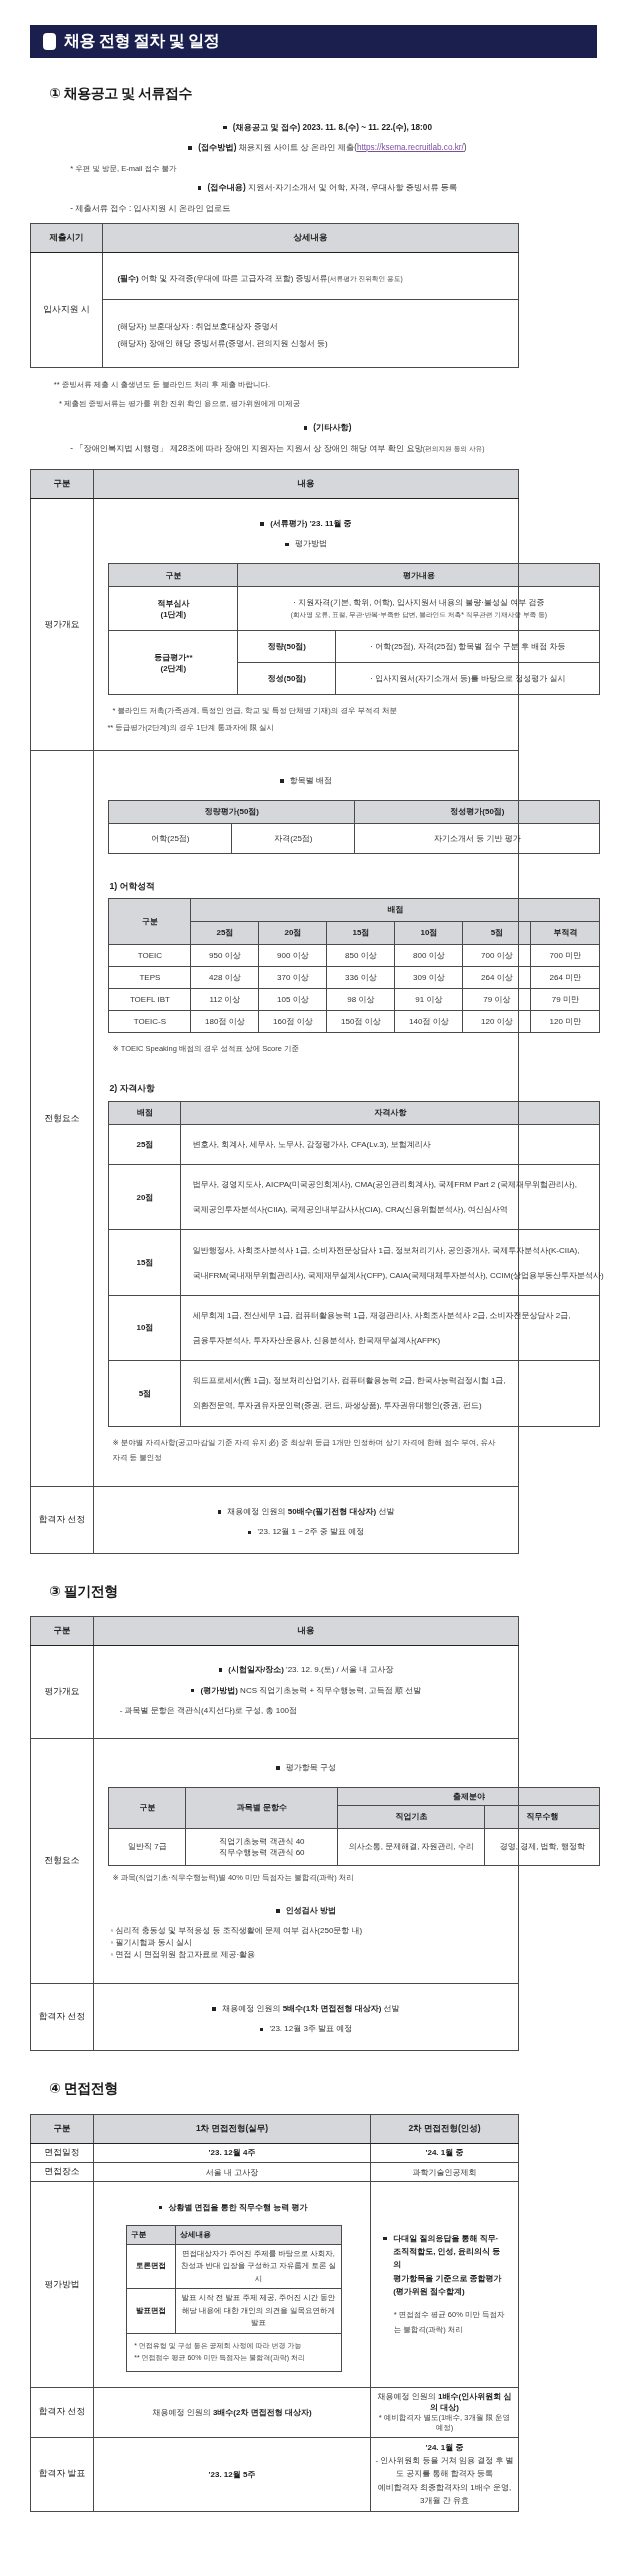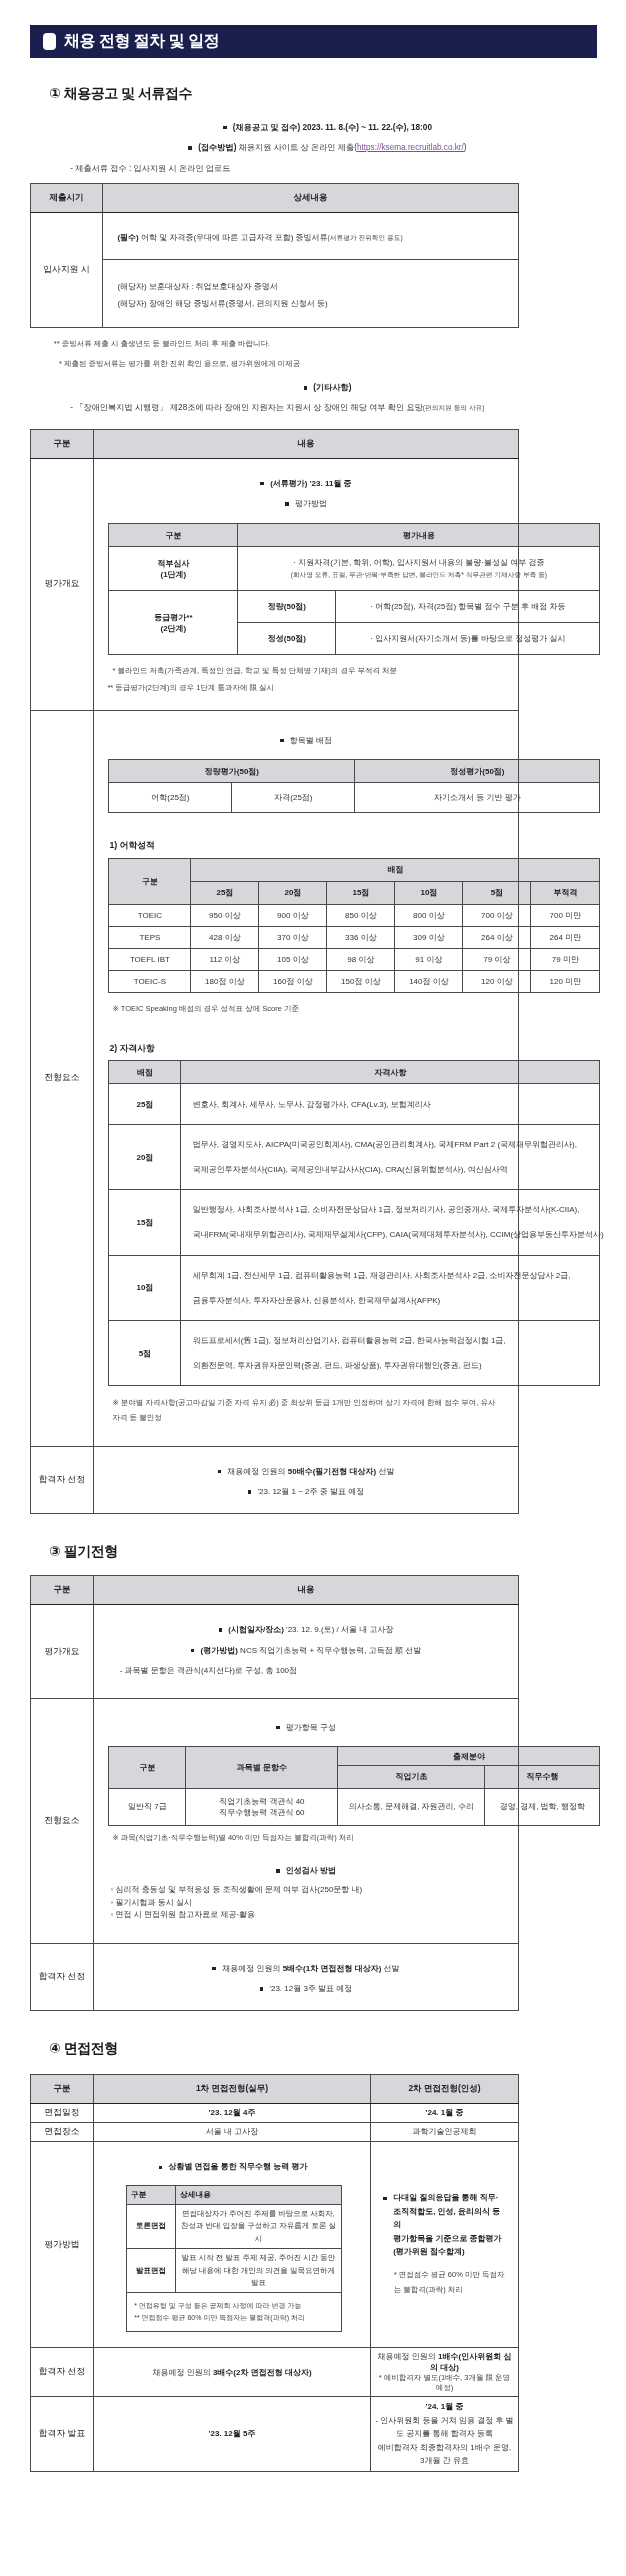--- a/index.html
+++ b/index.html
@@ -74,20 +74,25 @@
   <div class="sec-heading">① 채용공고 및 서류접수</div>
 
   <div class="bullets">
     <div class="bullet">
       <span class="sq"></span>
       <p><span class="b">(채용공고 및 접수)</span><span class="b"> 2023. 11. 8.(수) ~ 11. 22.(수), 18:00</span></p>
     </div>
     <div class="bullet">
       <span class="sq"></span>
       <p><span class="b">(접수방법)</span><span> 채용지원 사이트 상 온라인 제출(</span><a href="#" class="plink">https://ksema.recruitlab.co.kr/</a><span>)</span></p>
+    </div>
+    <div class="subline notechar">* 우편 및 방문, E-mail 접수 불가</div>
+    <div class="bullet">
+      <span class="sq"></span>
+      <p><span class="b">(접수내용)</span><span> 지원서·자기소개서 및 어학, 자격, 우대사항 증빙서류 등록</span></p>
     </div>
     <div class="subline">- 제출서류 접수 : 입사지원 시 온라인 업로드</div>
   </div>
 
   <table class="t main-t">
     <colgroup>
         <col style="width:72px">
         <col>
       </colgroup>
     <thead>

